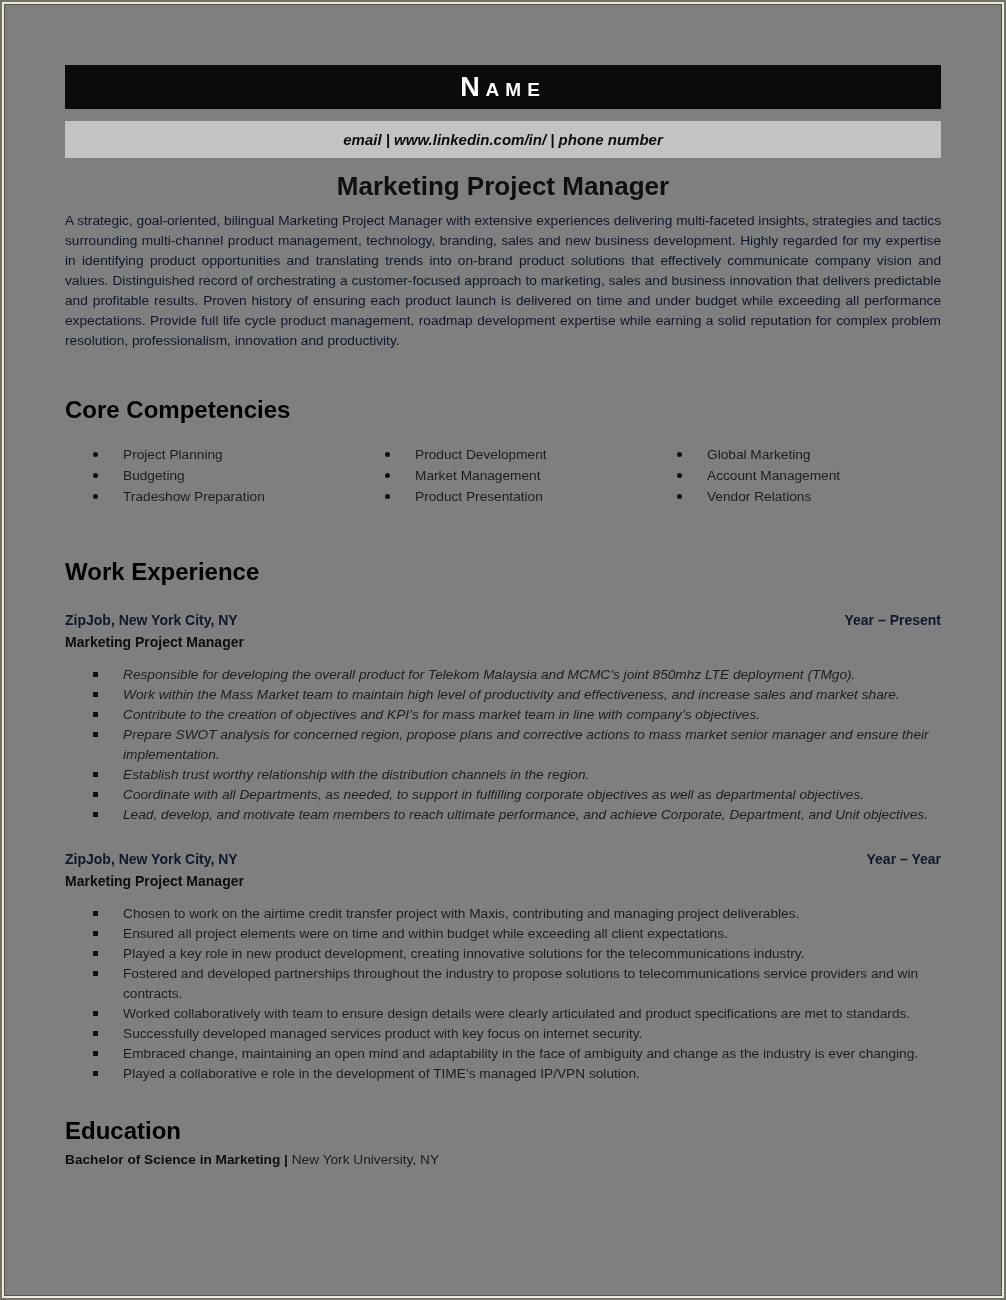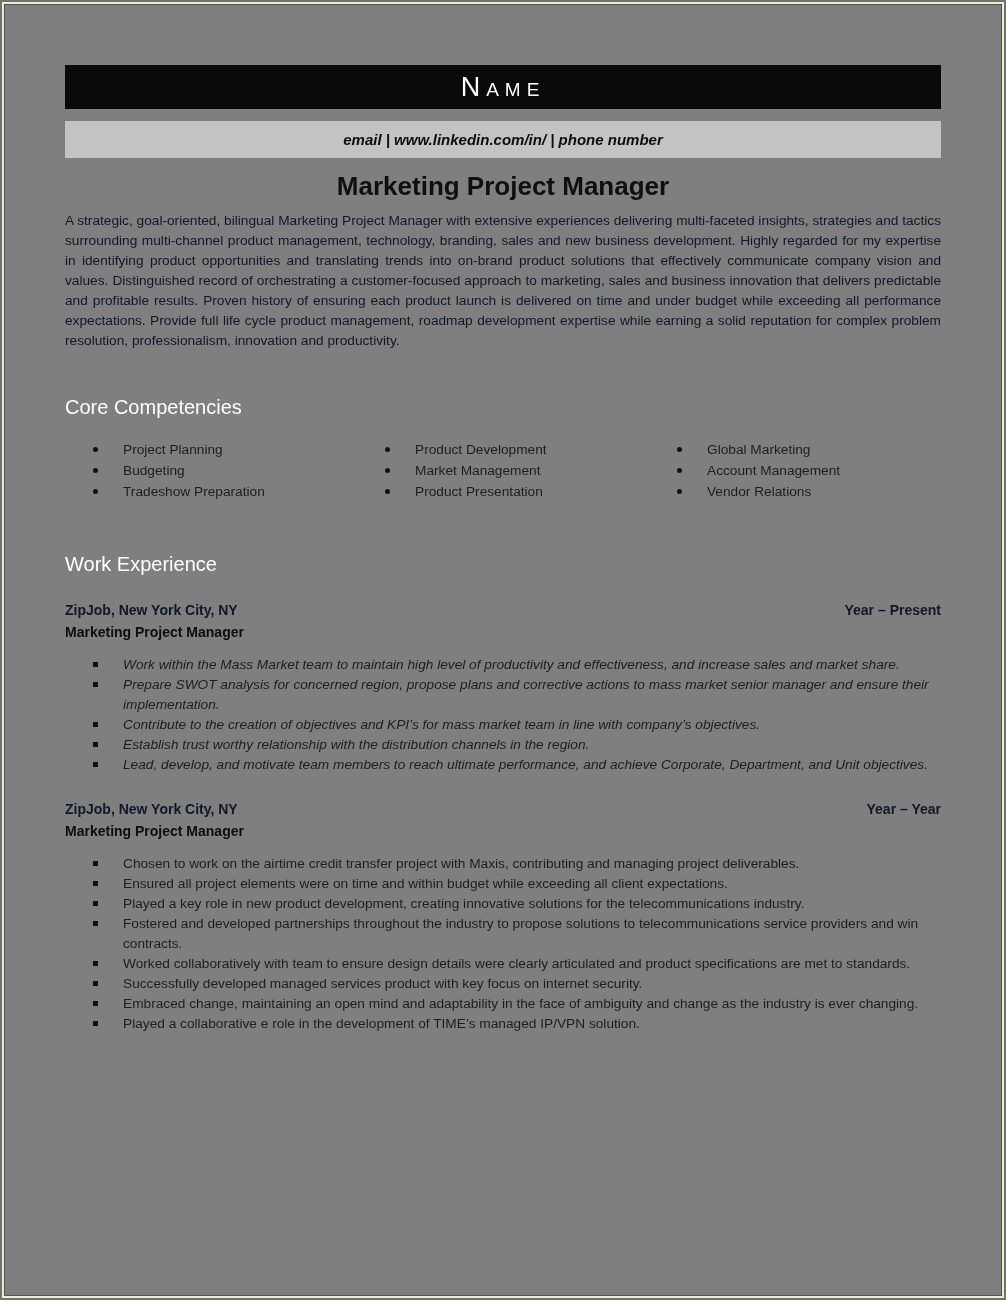--- a/index.html
+++ b/index.html
@@ -28,21 +28,21 @@
 
   
   .name-bar {
     background: #0a0a0a;
     height: 44px;
     display: flex; align-items: center; justify-content: center;
   }
   .name-bar .name-text {
     color: #ffffff;
     font-size: 27px;
-    font-weight: normal;
+    font-weight: bold;
     font-variant: small-caps;
     letter-spacing: 6px;
   }
   .contact-bar {
     background: #c3c3c3;
     height: 37px;
     margin-top: 12px;
     display: flex; align-items: center; justify-content: center; font-style: italic;
   }
   .contact-bar .contact-text {
@@ -60,23 +60,23 @@
   p.summary {
     margin-top: 9px;
     font-size: 13.7px;
     line-height: 20px;
     text-align: justify;
     color: #0f172a;
   }
 
   
   h2.section-heading {
-    font-size: 20px;
-    font-weight: normal;
-    color: #ffffff;
+    font-size: 24px;
+    font-weight: bold;
+    color: #000000;
   }
   .sec-core { margin-top: 45px; }
   .sec-work { margin-top: 51px; }
   .sec-edu  { margin-top: 33px; }
 
   
   .comp-grid {
     margin-top: 20px;
     display: grid;
     grid-template-columns: 1fr 1fr 1fr;
@@ -200,33 +200,41 @@
 
         <div class="job italic-bullets">
           <div class="job-header">
             <span class="job-company">ZipJob, New York City, NY</span>
             <span class="job-dates">Year – Present</span>
           </div>
           <div class="job-title">Marketing Project Manager</div>
           <ul class="plain">
             <li>
                 <span class="bullet-square"></span>
+                <span class="b-text">Responsible for developing the overall product for Telekom Malaysia and MCMC’s joint 850mhz LTE deployment (TMgo).</span>
+              </li>
+            <li>
+                <span class="bullet-square"></span>
                 <span class="b-text">Work within the Mass Market team to maintain high level of productivity and effectiveness, and increase sales and market share.</span>
               </li>
             <li>
                 <span class="bullet-square"></span>
+                <span class="b-text">Contribute to the creation of objectives and KPI’s for mass market team in line with company’s objectives.</span>
+              </li>
+            <li>
+                <span class="bullet-square"></span>
                 <span class="b-text">Prepare SWOT analysis for concerned region, propose plans and corrective actions to mass market senior manager and ensure their implementation.</span>
               </li>
             <li>
                 <span class="bullet-square"></span>
-                <span class="b-text">Contribute to the creation of objectives and KPI’s for mass market team in line with company’s objectives.</span>
-              </li>
-            <li>
-                <span class="bullet-square"></span>
                 <span class="b-text">Establish trust worthy relationship with the distribution channels in the region.</span>
+              </li>
+            <li>
+                <span class="bullet-square"></span>
+                <span class="b-text">Coordinate with all Departments, as needed, to support in fulfilling corporate objectives as well as departmental objectives.</span>
               </li>
             <li>
                 <span class="bullet-square"></span>
                 <span class="b-text">Lead, develop, and motivate team members to reach ultimate performance, and achieve Corporate, Department, and Unit objectives.</span>
               </li>
           </ul>
         </div>
 
         <div class="job">
           <div class="job-header">
@@ -264,16 +272,23 @@
                 <span class="b-text">Embraced change, maintaining an open mind and adaptability in the face of ambiguity and change as the industry is ever changing.</span>
               </li>
             <li>
                 <span class="bullet-square"></span>
                 <span class="b-text">Played a collaborative e role in the development of TIME’s managed IP/VPN solution.</span>
               </li>
           </ul>
         </div>
       </section>
 
+      <section class="sec-edu">
+        <h2 class="section-heading">Education</h2>
+        <p class="edu-line">
+          <span class="degree">Bachelor of Science in Marketing |</span>
+          <span class="school">New York University, NY</span>
+        </p>
+      </section>
 
     </div>
   </div>
 </div>
 
 </body></html>

